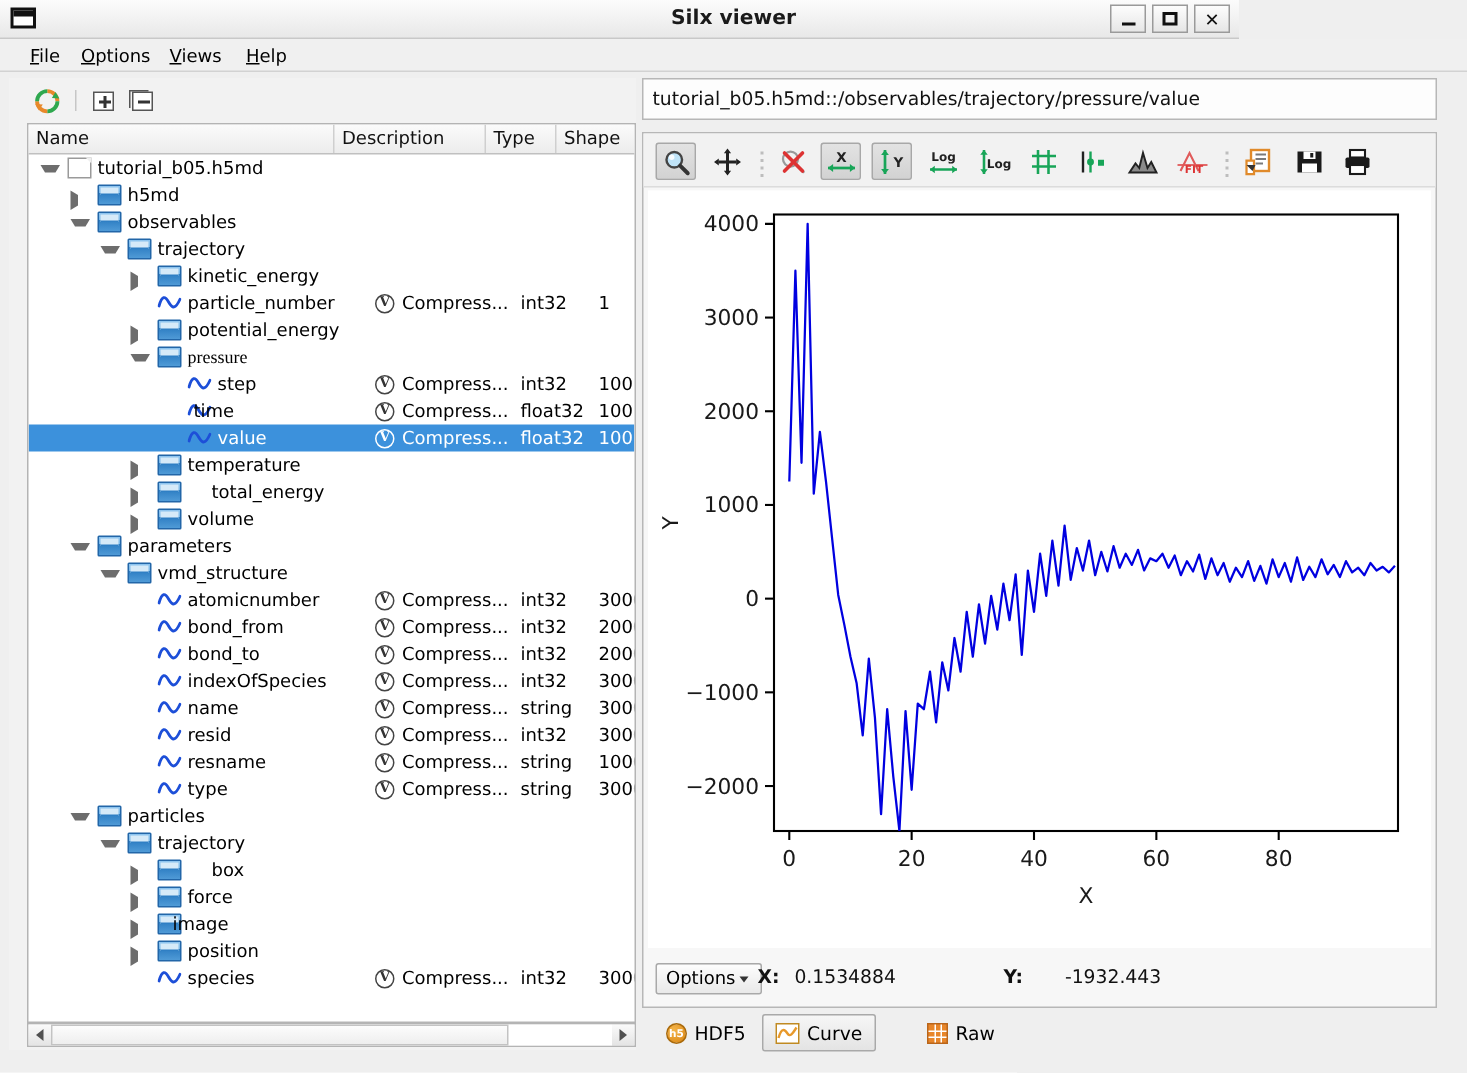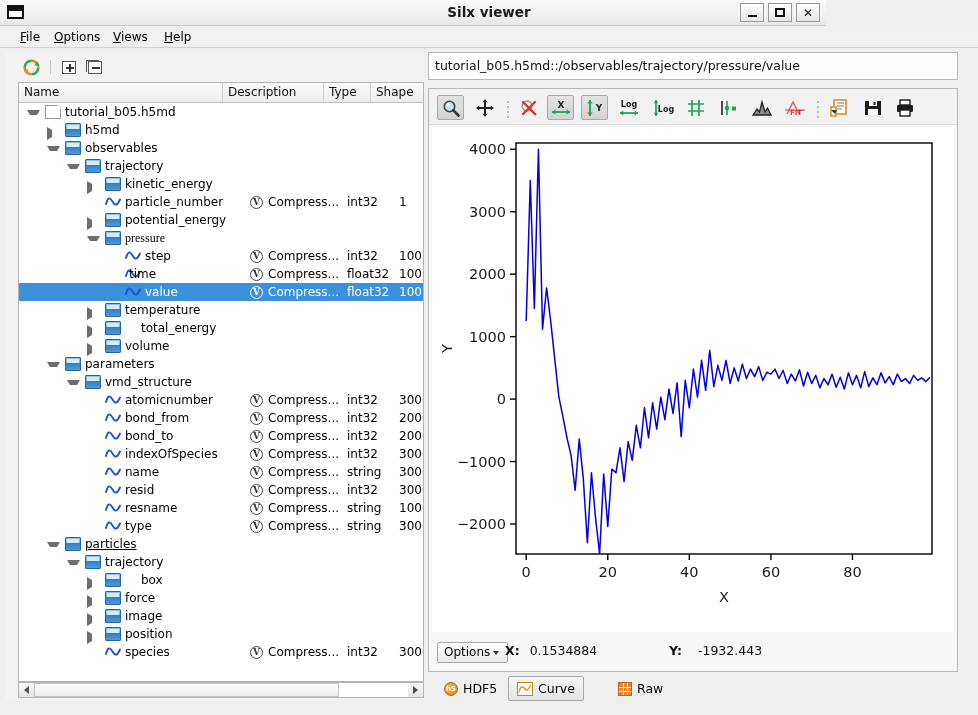--- a/index.html
+++ b/index.html
@@ -742,41 +742,41 @@
             </span>
             <span class="nm" style="left: 106px;">type</span>
             <span class="vicon">V</span>
             <span class="desc-txt">Compress...</span>
             <span class="col-type">string</span>
             <span class="col-shape">3000</span>
           </div>
           <div class="row">
             <div class="arrow arrow-down" style="left: 28px;"></div>
             <span class="ic ic-folder" style="left: 46px;"></span>
-            <span class="nm" style="left: 66px; text-decoration: underline;">particles</span>
+            <span class="nm" style="left: 66px;">particles</span>
           </div>
           <div class="row">
             <div class="arrow arrow-down" style="left: 48px;"></div>
             <span class="ic ic-folder" style="left: 66px;"></span>
             <span class="nm" style="left: 86px;">trajectory</span>
           </div>
           <div class="row">
             <div class="arrow arrow-right" style="left: 68px;"></div>
             <span class="ic ic-folder" style="left: 86px;"></span>
             <span class="nm" style="left: 122px;">box</span>
           </div>
           <div class="row">
             <div class="arrow arrow-right" style="left: 68px;"></div>
             <span class="ic ic-folder" style="left: 86px;"></span>
             <span class="nm" style="left: 106px;">force</span>
           </div>
           <div class="row">
             <div class="arrow arrow-right" style="left: 68px;"></div>
             <span class="ic ic-folder" style="left: 86px;"></span>
-            <span class="nm" style="left: 106px;">image</span>
+            <span class="nm" style="left: 96px;">image</span>
           </div>
           <div class="row">
             <div class="arrow arrow-right" style="left: 68px;"></div>
             <span class="ic ic-folder" style="left: 86px;"></span>
             <span class="nm" style="left: 106px;">position</span>
           </div>
           <div class="row">
             <span class="ic " style="left: 86px;">
               <svg class="ic-wave" viewBox="0 0 16 14">
                 <path d="M1 9 C3 2, 5 2, 7.5 6.5 C10 11, 12 11, 15 4.5" fill="none" stroke="#1d4fd8" stroke-width="1.9" stroke-linecap="round"></path>
@@ -970,21 +970,21 @@
       <div class="status-row">
         <div class="options-btn">
           <span>Options</span><span class="caret"></span>
         </div>
         <div class="coord" style="left:76px">
           <b>X:</b>
           <span style="margin-left:6px">0.1534884</span>
         </div>
         <div class="coord" style="left:240px">
           <b>Y:</b>
-          <span style="margin-left:12px">-1932.443</span>
+          <span style="margin-left:24px">-1932.443</span>
         </div>
       </div>
     </div>
   </div>
 
   <div class="bottom-tabs" id="bottom-tabs">
       <div class="btab" style="left: 8px;">
         <span class="hdf5-badge">h5</span>
         <span>HDF5</span>
       </div>

